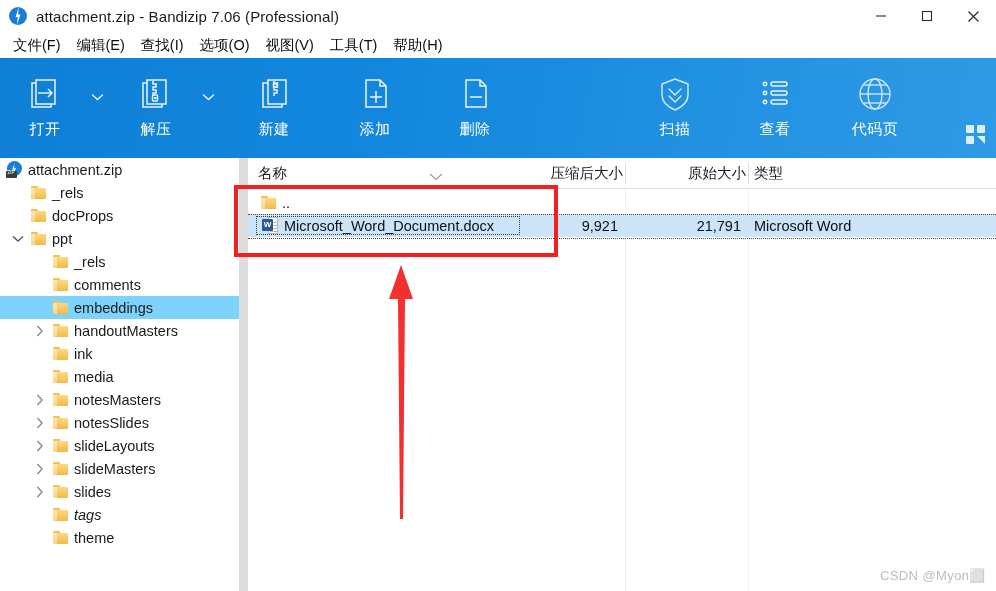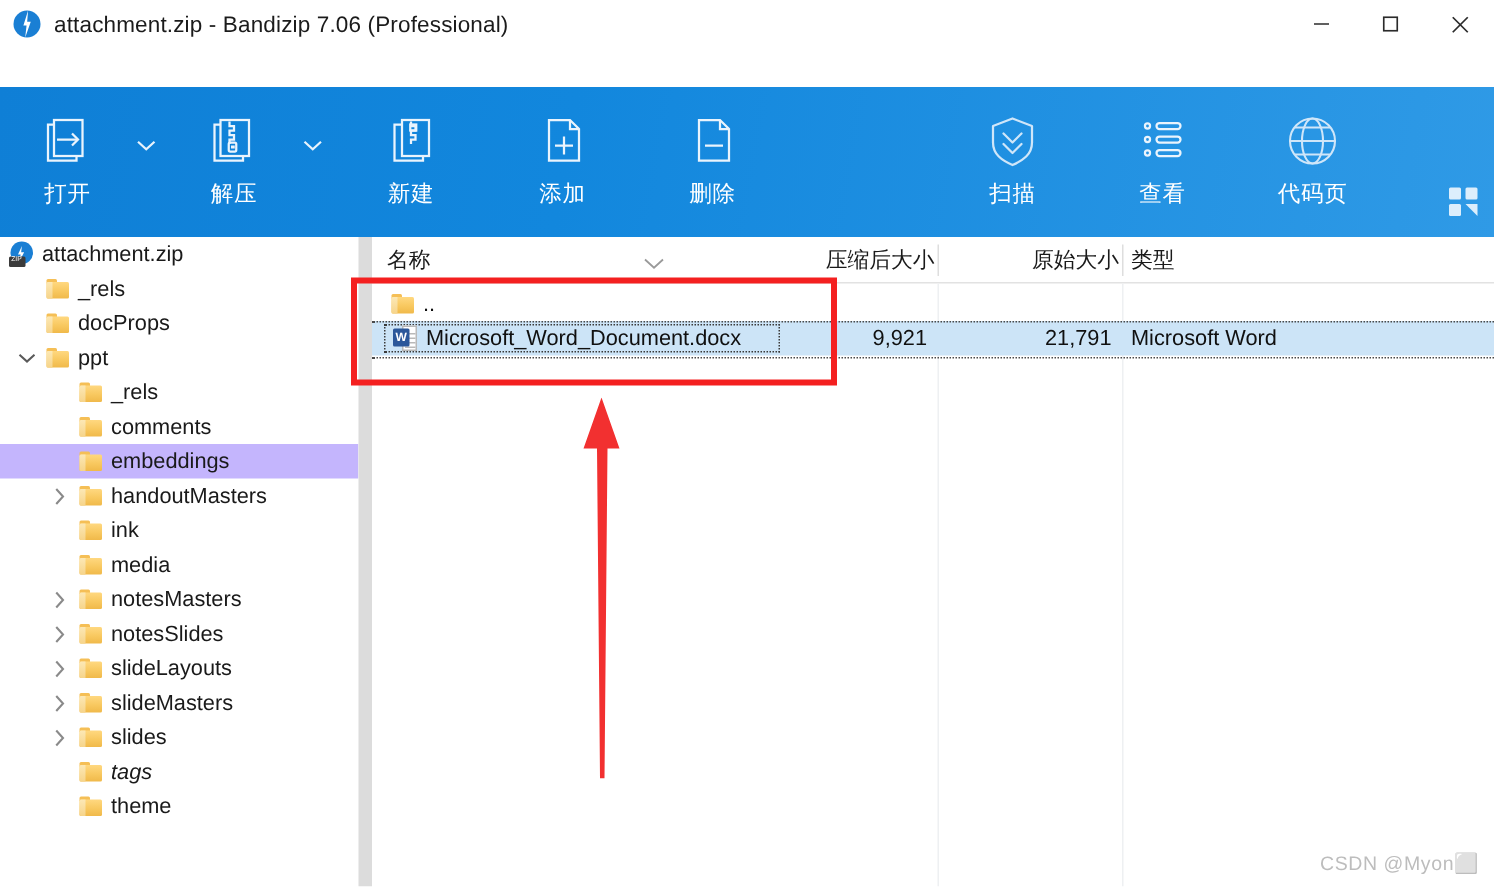--- a/index.html
+++ b/index.html
@@ -89,21 +89,21 @@
 
   
   .tree-panel {
     position: absolute; left: 0; top: 0; width: 239px; height: 433px;
     background: #ffffff; overflow: hidden;
   }
   .tree-row {
     height: 23px; display: flex; align-items: center; white-space: nowrap;
     font-size: 14.5px; color: #1a1a1a;
   }
-  .tree-row.sel { background: #c4b5fd; text-align: right; }
+  .tree-row.sel { background: #7dd3fc; text-align: right; }
   .twisty {
     width: 20px; height: 23px; display: flex; align-items: center; justify-content: center;
     flex: none; color: #6e6e6e;
   }
   .twisty svg { display: block; }
   .node-ico { width: 20px; height: 23px; flex: none; display:flex; align-items:center; justify-content:center; }
   .node-lbl { padding-left: 4px; }
 
   .zip-ico { width: 17px; height: 17px; position: relative; }
   .zip-ico .circ {
@@ -234,20 +234,29 @@
       </div>
       <div class="win-btn">
         <svg width="13" height="13" viewBox="0 0 13 13">
             <line x1="1.5" y1="1.5" x2="11.5" y2="11.5" stroke="#2b2b2b" stroke-width="1.15"></line>
             <line x1="11.5" y1="1.5" x2="1.5" y2="11.5" stroke="#2b2b2b" stroke-width="1.15"></line>
           </svg>
       </div>
     </div>
   </div>
 
+  <div class="menubar">
+    <div class="menu-item">文件(F)</div>
+    <div class="menu-item">编辑(E)</div>
+    <div class="menu-item">查找(I)</div>
+    <div class="menu-item">选项(O)</div>
+    <div class="menu-item">视图(V)</div>
+    <div class="menu-item">工具(T)</div>
+    <div class="menu-item">帮助(H)</div>
+  </div>
 
   <div class="toolbar">
 
     <div class="tb-group" style="left:7px;">
       <div class="tb-btn">
         <div class="tb-ico">
           <svg width="36" height="36" viewBox="0 0 36 36" fill="none" stroke="#eaf4fd" stroke-width="1.5">
             <rect x="9" y="4" width="19" height="24"></rect>
             <path d="M9 7 H5 V31 H24 V28"></path>
             <line x1="11" y1="17" x2="25" y2="17"></line>

